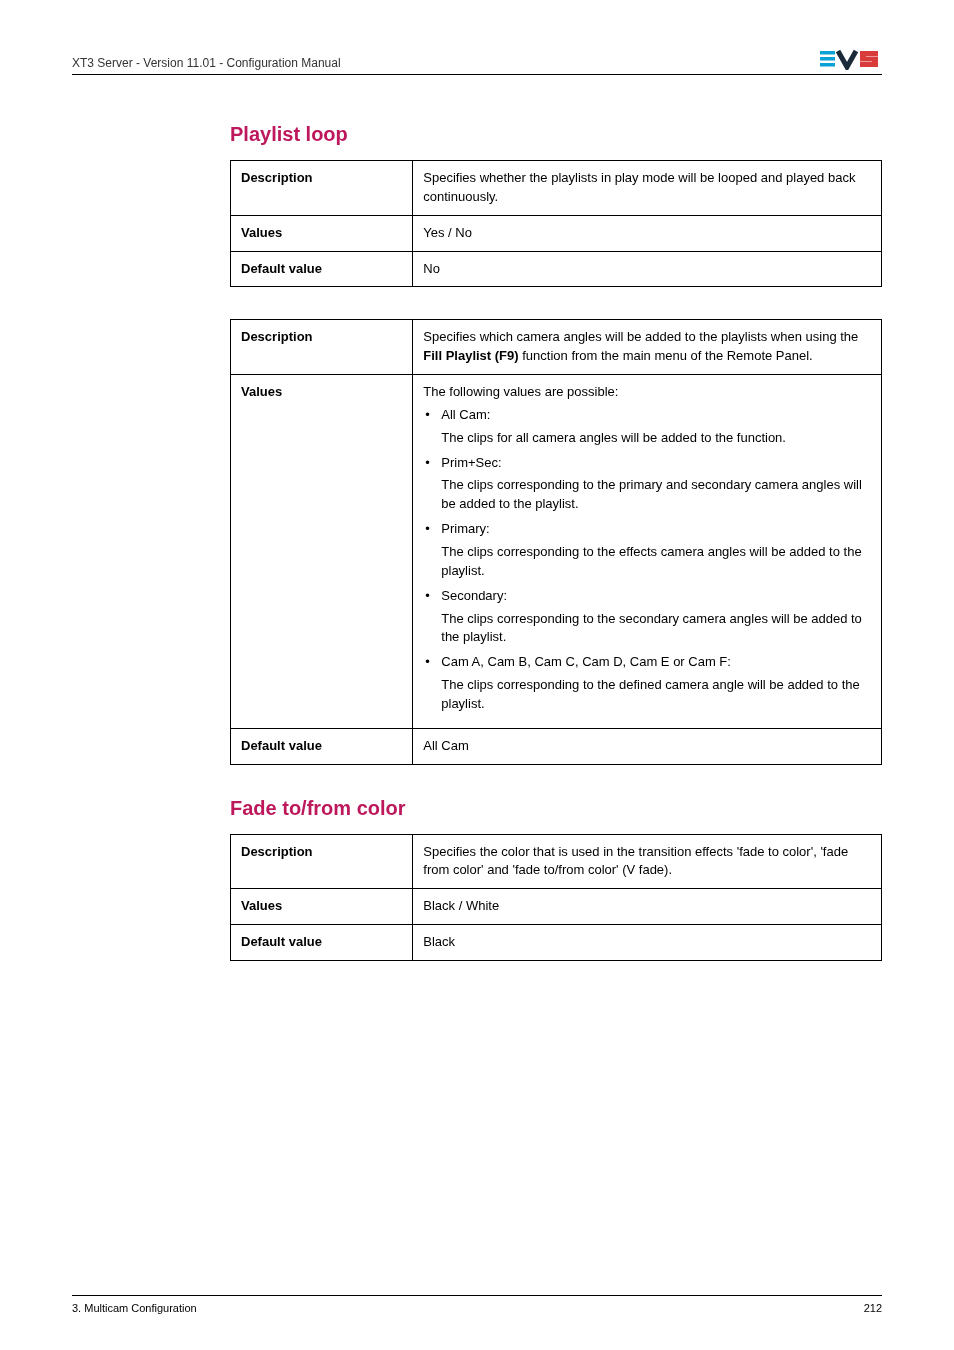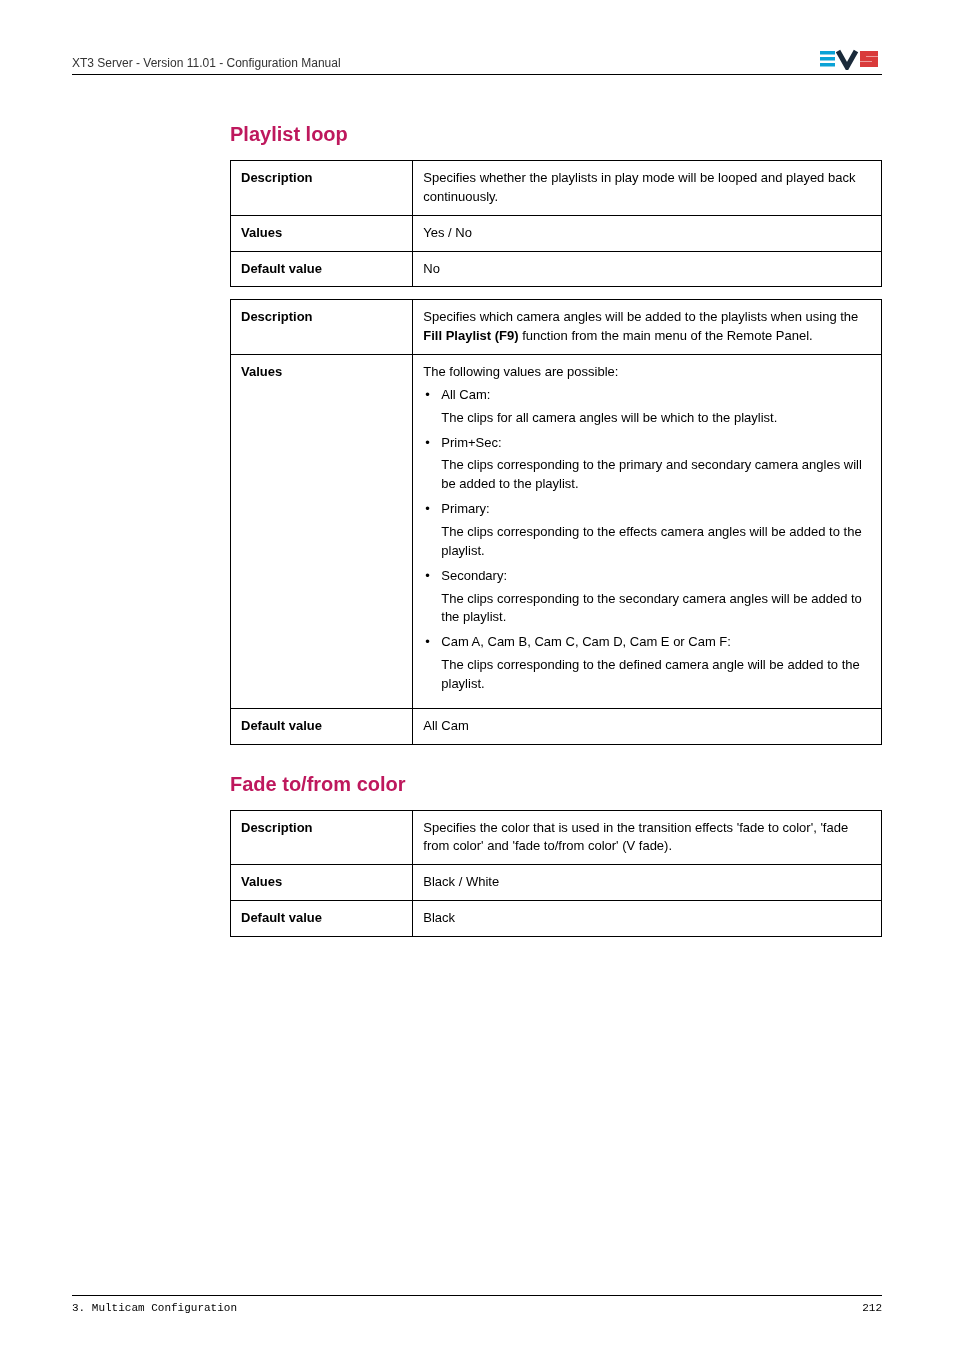--- a/index.html
+++ b/index.html
@@ -41,21 +41,21 @@
   h2.section-heading {
     font-size: 20px;
     font-weight: 700;
     margin-top: 28px;
     margin-bottom: 14px;
     color: #be185d;
   }
   table.spec {
     border-collapse: collapse;
     width: 100%;
-    margin-bottom: 12px;
+    margin-bottom: 32px;
   }
   table.spec td, table.spec th {
     border: 1px solid #000;
     padding: 8px 10px;
     vertical-align: top;
     text-align: left;
     font-size: 13px;
     line-height: 1.45;
   }
   table.spec th {
@@ -84,21 +84,20 @@
   .footer {
     position: absolute;
     bottom: 36px;
     left: 72px;
     right: 72px;
     display: flex;
     justify-content: space-between;
     border-top: 1px solid #000;
     padding-top: 6px;
     font-size: 11px;
-    font-family: Liberation Mono, monospace;
   }
 </style>
 </head>
 <body>
 
 <div class="header">
   <span class="header-text">XT3 Server - Version 11.01 - Configuration Manual</span>
   <span class="logo">
     <svg width="62" height="22" viewBox="0 0 62 22">
       <rect x="0" y="3" width="15" height="3.5" fill="#0aa2d6"></rect>
@@ -143,21 +142,21 @@
         <span>Specifies which camera angles will be added to the playlists when using the </span><b>Fill Playlist (F9)</b><span> function from the main menu of the Remote Panel.</span>
       </td>
     </tr>
     <tr>
       <th>Values</th>
       <td>
         <div class="intro-line">The following values are possible:</div>
         <ul class="values-list">
           <li>
             <span class="value-term">All Cam:</span>
-            <span class="value-detail">The clips for all camera angles will be which to the playlist.</span>
+            <span class="value-detail">The clips for all camera angles will be added to the function.</span>
           </li>
           <li>
             <span class="value-term">Prim+Sec:</span>
             <span class="value-detail">The clips corresponding to the primary and secondary camera angles will be added to the playlist.</span>
           </li>
           <li>
             <span class="value-term">Primary:</span>
             <span class="value-detail">The clips corresponding to the effects camera angles will be added to the playlist.</span>
           </li>
           <li>

